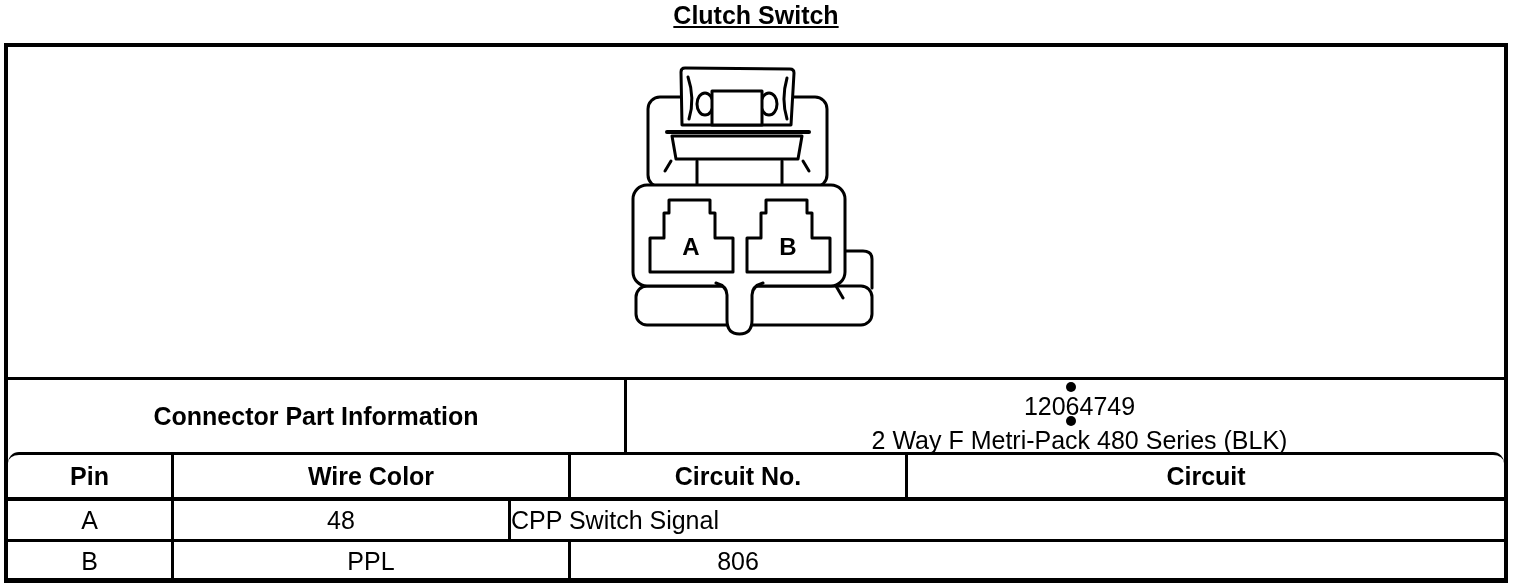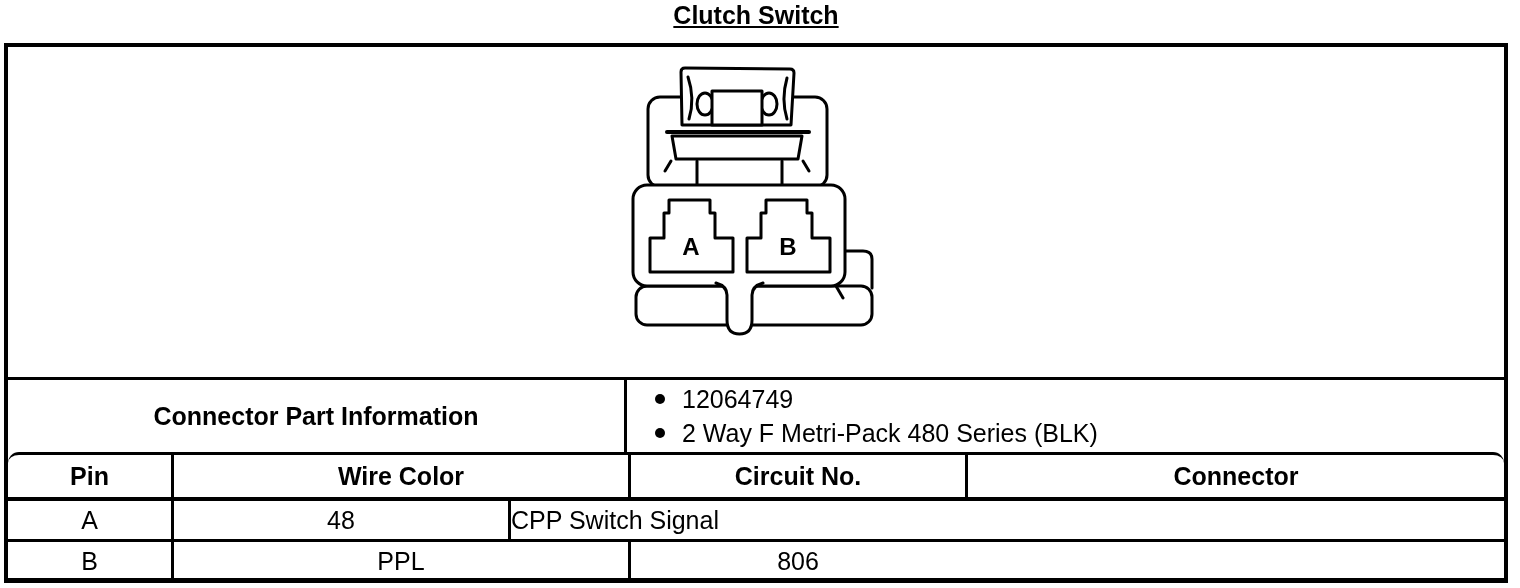--- a/index.html
+++ b/index.html
@@ -27,28 +27,28 @@
   .cell{
     box-sizing:border-box;border-left:3px solid #000;
     display:flex;align-items:center;justify-content:center;
     font-size:25px;line-height:28px;overflow:hidden;
   }
   .cell:first-child{border-left:none;}
   .bold{font-weight:bold;}
   .left{justify-content:flex-start;}
   .w-cpi{width:616px;border-radius:10px;}
   .w-pin{width:163px;}
-  .w-wc{width:457px;}
+  .w-wc{width:397px;}
   .w-cn{width:337px;}
   .w-fn{flex:1;}
   .bullets{
     flex:1;display:flex;flex-direction:column;justify-content:center;
     padding-left:28px;box-sizing:border-box;border-left:3px solid #000;
   }
-  .bullet-line{display:flex;align-items:center;height:34px;font-size:25px;}
+  .bullet-line{display:flex;align-items:center;height:34px;font-size:25px;flex-direction:column;}
   .dot{width:10px;height:10px;border-radius:50%;background:#000;margin-right:17px;flex:none;}
 </style>
 </head>
 <body>
 
 <div class="page-title">Clutch Switch</div>
 
 <div class="main-box">
 
   <div class="diagram-area">
@@ -99,21 +99,21 @@
         <span class="dot"></span>
         <span>2 Way F Metri-Pack 480 Series (BLK)</span>
       </div>
     </div>
   </div>
 
   <div class="row row-head">
     <div class="cell w-pin bold">Pin</div>
     <div class="cell w-wc bold">Wire Color</div>
     <div class="cell w-cn bold">Circuit No.</div>
-    <div class="cell w-fn bold">Connector</div>
+    <div class="cell w-fn bold">Circuit</div>
   </div>
 
   <div class="row row-a">
     <div class="cell w-pin">A</div>
     <div class="cell w-cn">48</div>
     <div class="cell w-fn left">CPP Switch Signal</div>
   </div>
 
   <div class="row row-b">
     <div class="cell w-pin">B</div>

